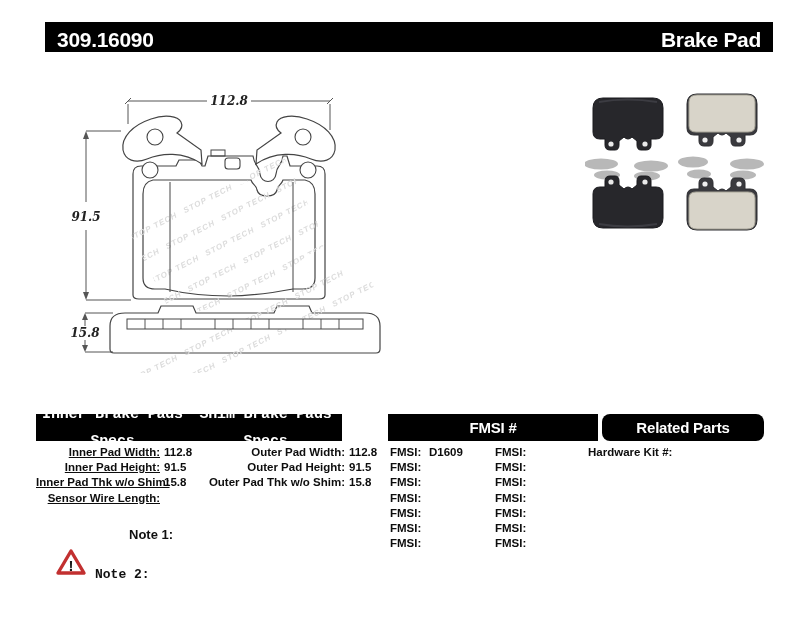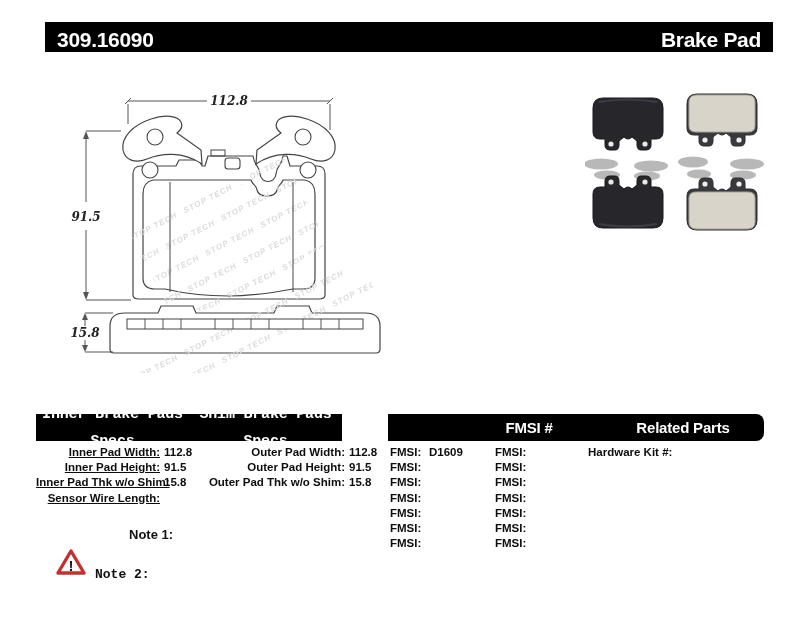--- a/index.html
+++ b/index.html
@@ -13,21 +13,21 @@
 
   
   .drawing{position:absolute;left:55px;top:88px;}
   .photo{position:absolute;left:585px;top:80px;}
 
   
   .tbl-head{position:absolute;top:414px;height:27px;background:#000;color:#fff;font-weight:bold;
             font-size:15px;display:flex;align-items:center;justify-content:center;letter-spacing:-0.2px;}
   #h-specs{left:36px;width:306px;font-family:Liberation Mono, monospace;}
   #h-specs .half{flex:1;text-align:center;line-height:27px;}
-  #h-fmsi{left:388px;width:210px;padding-left:36px;}
+  #h-fmsi{left:388px;width:210px;}
   #h-related{left:602px;width:162px;border-radius:8px;}
 
   
   .spec-col{position:absolute;top:444px;font-size:11.5px;font-weight:bold;color:#0d0d0d;}
   .srow{display:flex;height:15.3px;align-items:center;white-space:pre;}
   #inner-col{left:36px;}  #inner-col .slabel{width:124px;text-align:right;text-decoration:underline;}
   #outer-col{left:198px;} #outer-col .slabel{width:147px;text-align:right;}
   .sval{margin-left:4px;}
   #fmsi1{left:390px;} #fmsi2{left:495px;}
   .flabel{width:34px;text-align:left;}

